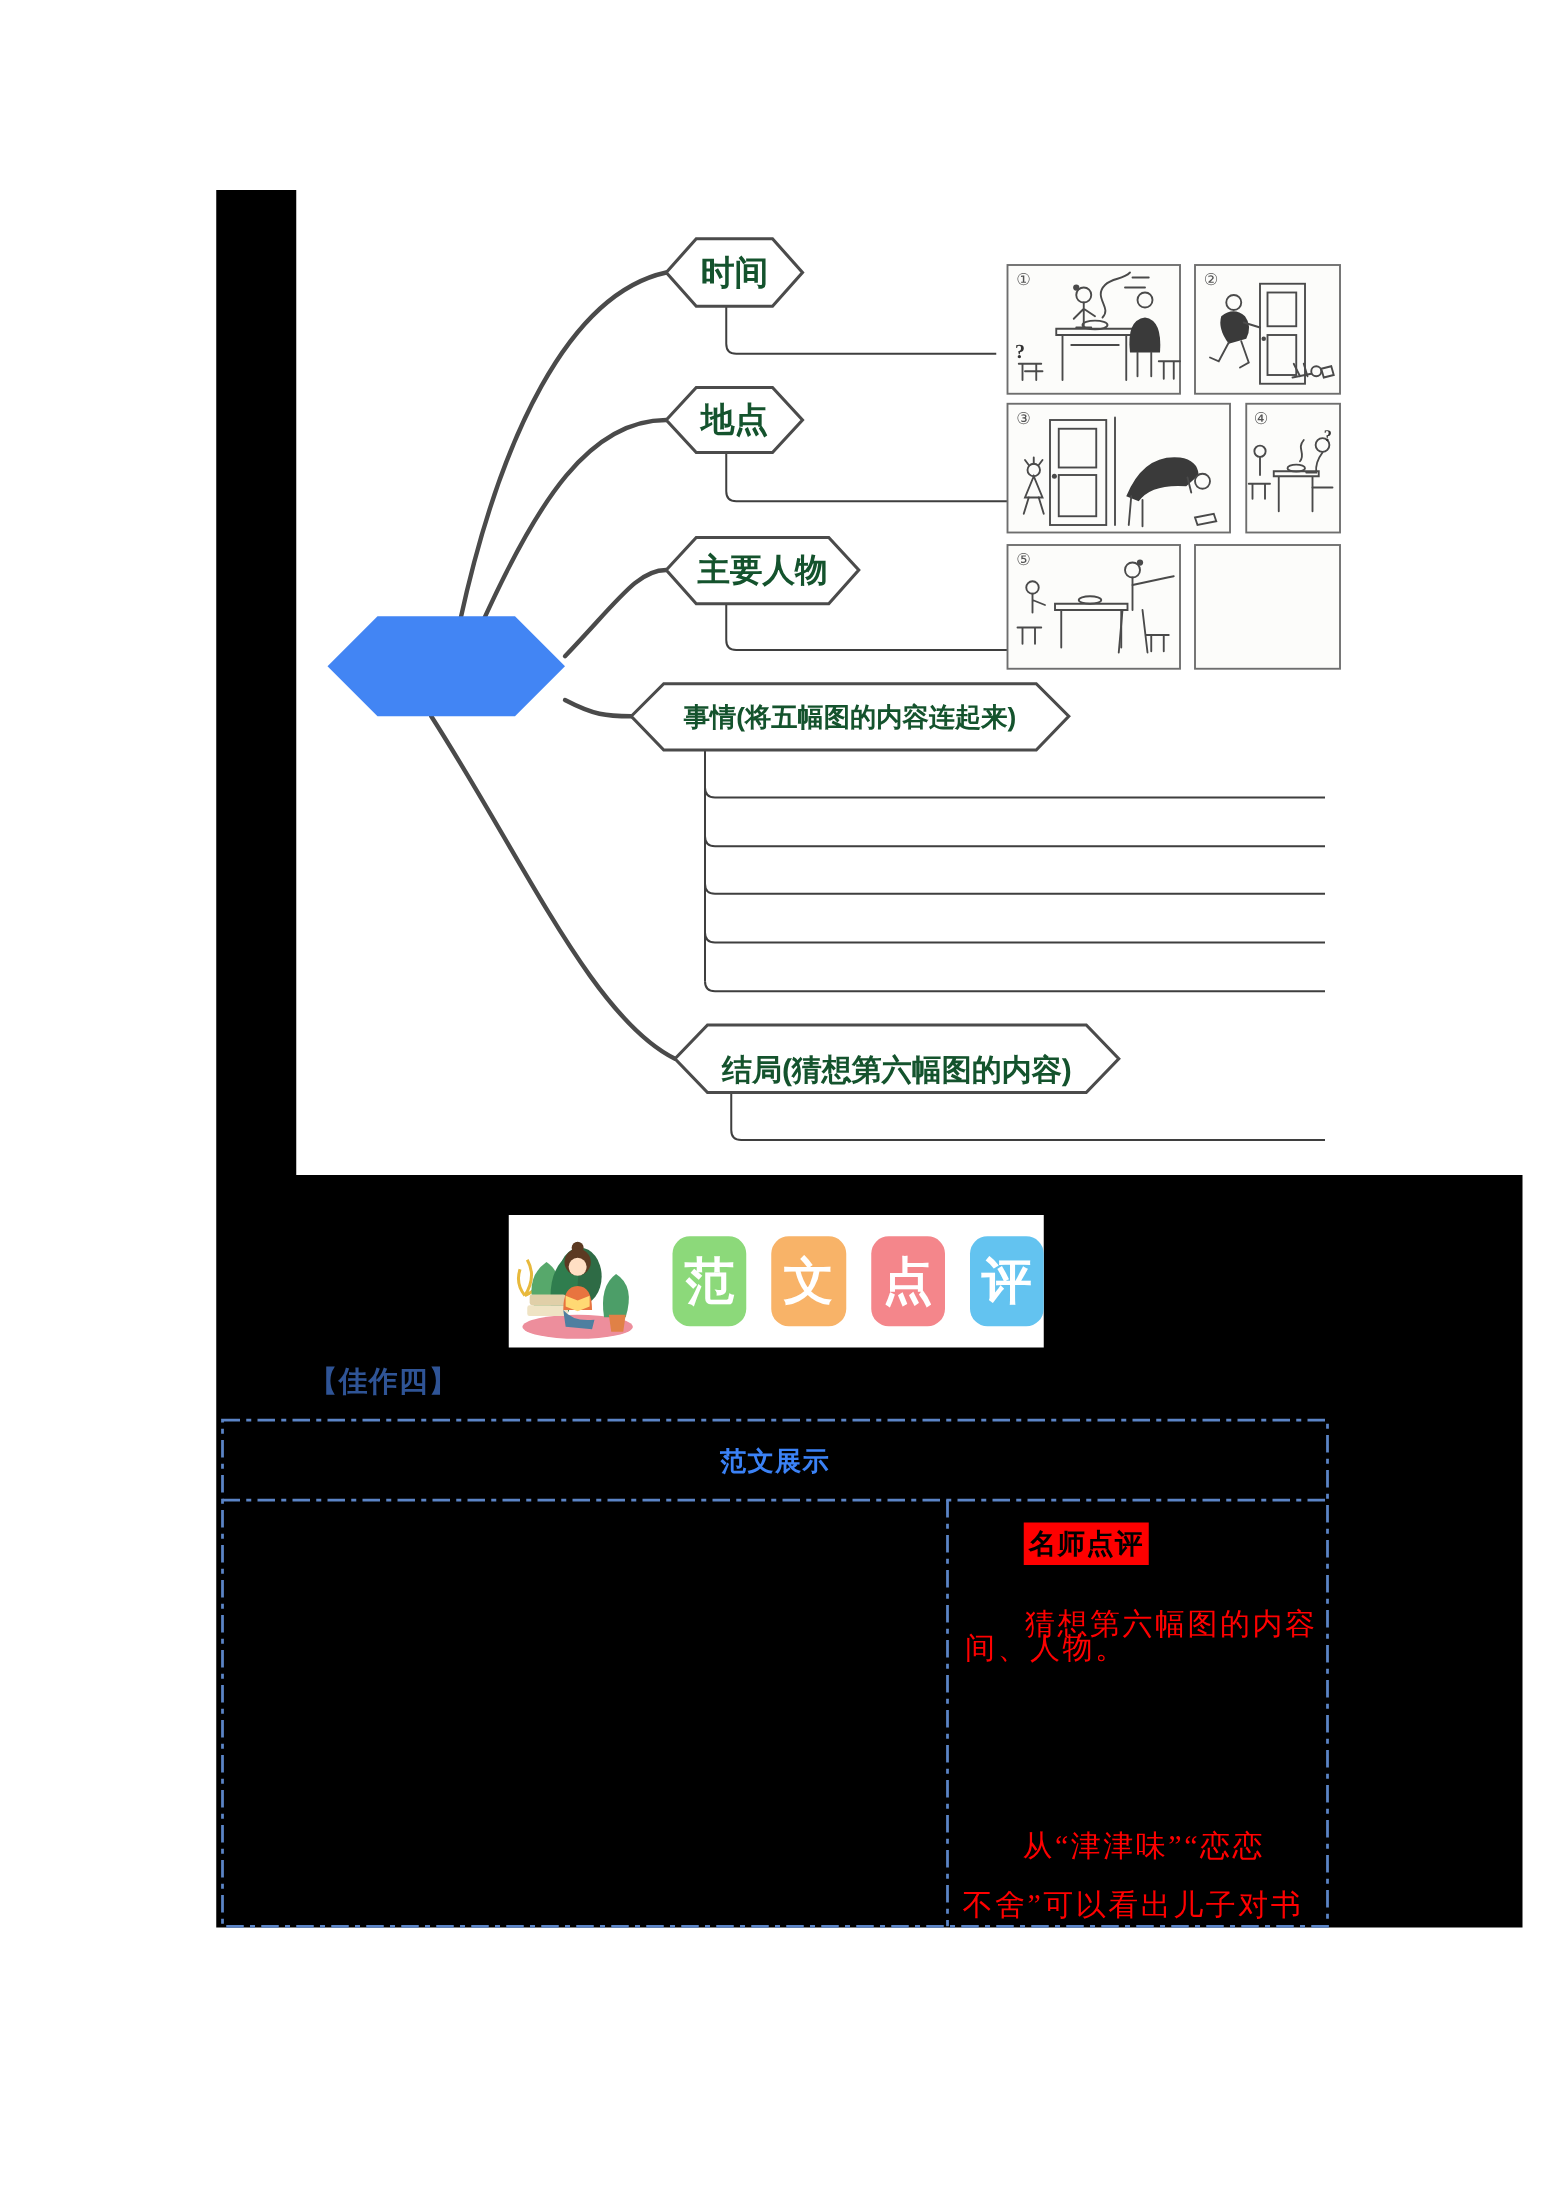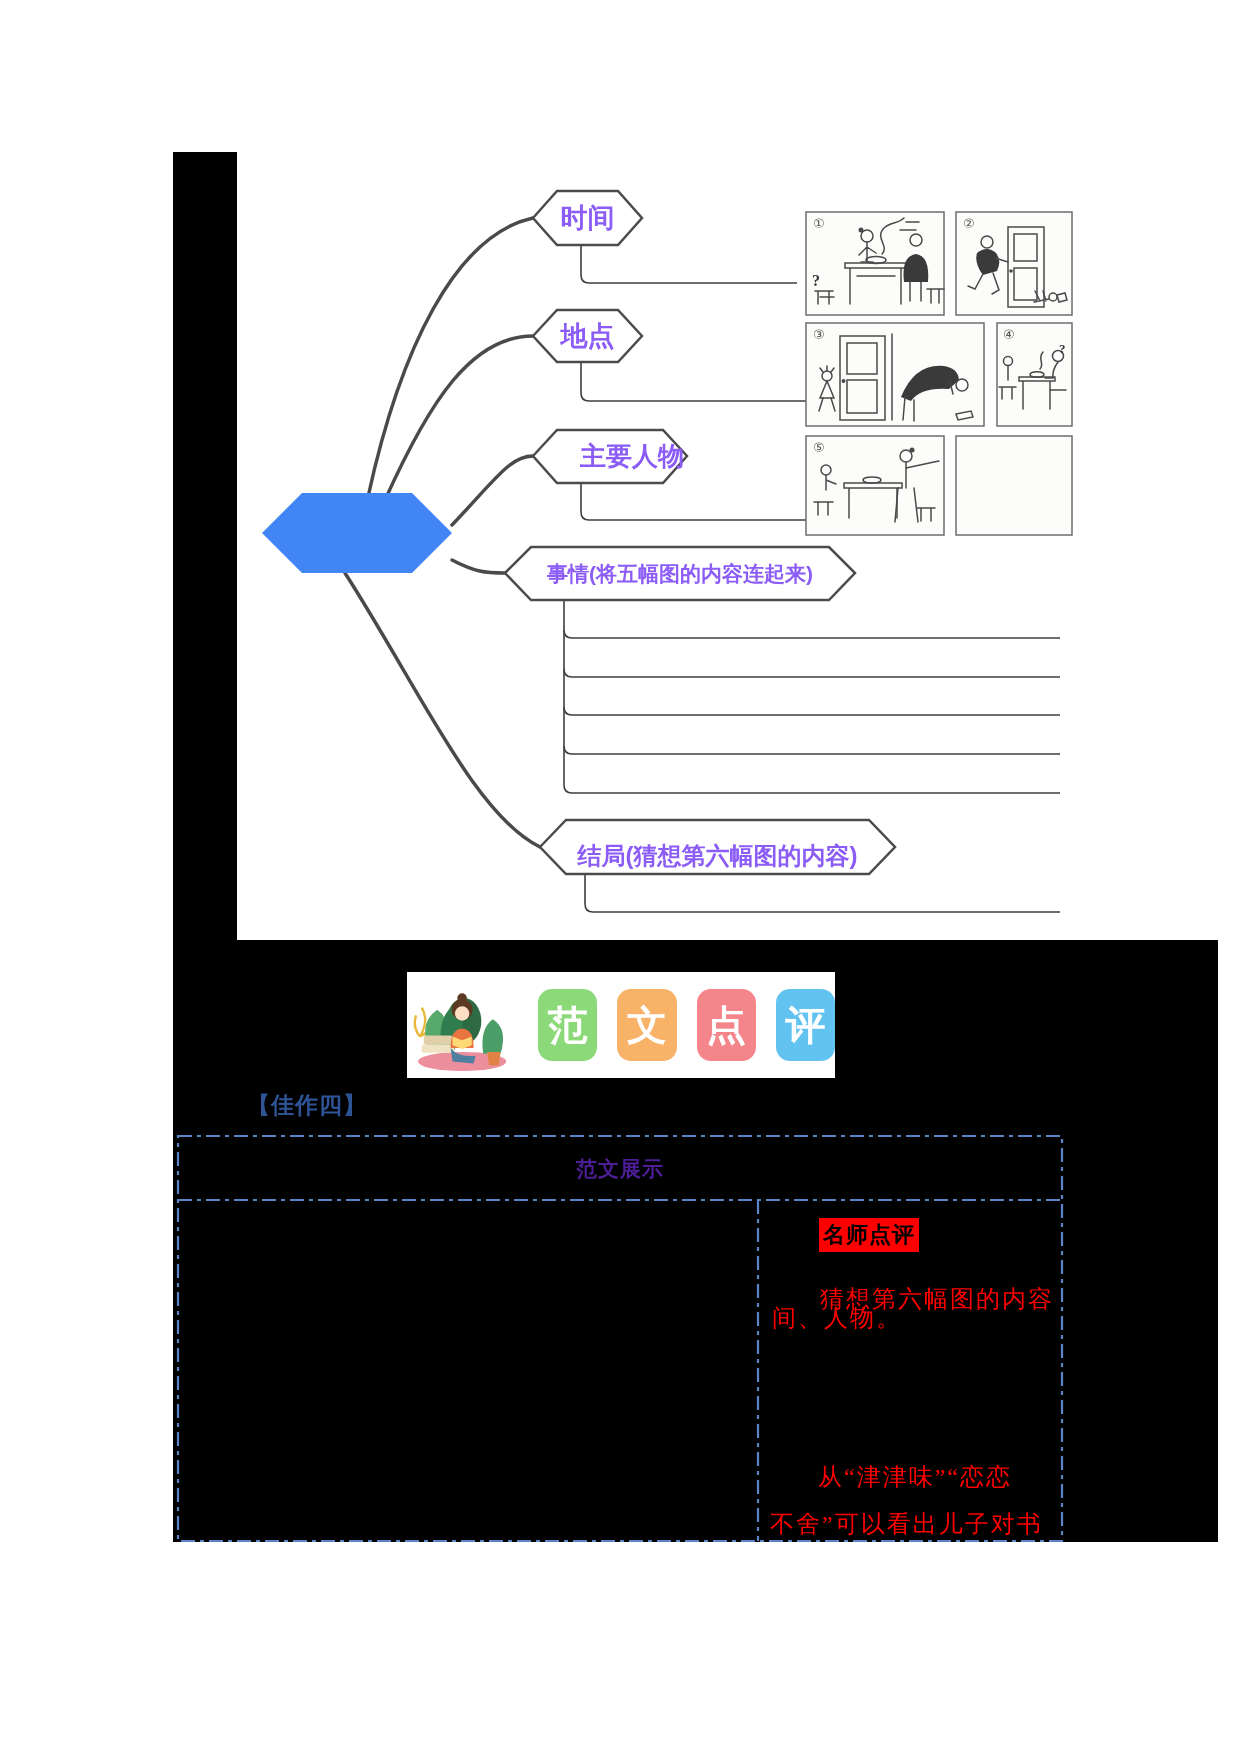--- a/index.html
+++ b/index.html
@@ -10,41 +10,41 @@
   }
   .abs{position:absolute;}
   
   .black-strip{left:173px;top:152px;width:64px;height:788px;background:#000;}
   .black-block{left:173px;top:940px;width:1045px;height:602px;background:#000;}
   
   .overlay{left:0;top:0;width:1240px;height:1754px;z-index:2;}
   
   .nlabel{
     z-index:3;display:flex;align-items:center;justify-content:center;
-    font-weight:bold;color:#8b5cf6;white-space:nowrap;
+    font-weight:bold;color:#14532d;white-space:nowrap;
   }
   .nl-root{left:262px;top:493px;width:190px;height:80px;color:#fff;font-size:33px;letter-spacing:2px;}
   .nl-0{left:533px;top:191px;width:109px;height:54px;font-size:27px;}
   .nl-1{left:533px;top:310px;width:109px;height:52px;font-size:27px;}
-  .nl-2{left:555px;top:430px;width:154px;height:53px;font-size:26px;font-family:Liberation Serif, serif;}
+  .nl-2{left:533px;top:430px;width:154px;height:53px;font-size:26px;font-family:Liberation Serif, serif;}
   .nl-3{left:505px;top:547px;width:350px;height:53px;font-size:21px;}
   .nl-4{left:540px;top:820px;width:355px;height:72px;font-size:24px;}
   
   .banner{left:407px;top:972px;width:428px;height:106px;background:#fff;z-index:3;
     display:flex;align-items:center;}
   .banner .illo{margin-left:5px;flex:0 0 auto;}
   .tile{
     width:60px;height:72px;border-radius:14px;margin-left:20px;
     display:flex;align-items:center;justify-content:center;
     color:#fff;font-size:40px;font-weight:bold;line-height:1;
   }
   .jiazuo{left:247px;top:1090px;z-index:3;font-size:23px;font-weight:bold;color:#2F5496;letter-spacing:1px;}
   
   .tbl-header{left:178px;top:1155px;width:884px;z-index:3;text-align:center;
-    font-size:21px;font-weight:bold;color:#4c1d95;letter-spacing:1px;}
+    font-size:21px;font-weight:bold;color:#3b82f6;letter-spacing:1px;}
   .comment-badge{left:819px;top:1218px;z-index:3;background:#FE0000;color:#000000;
     font-size:22px;font-weight:bold;padding:2px 4px;letter-spacing:1px;}
   .cline{z-index:3;color:#FF0000;font-size:24px;letter-spacing:2px;
     font-family:"Liberation Serif","DejaVu Serif",serif;white-space:nowrap;}
   .cl-0{left:820px;top:1283px;}
   .cl-1{left:772px;top:1302px;text-align:center;}
   .cl-2{left:818px;top:1461px;}
   .cl-3{left:770px;top:1508px;}
 </style>
 </head>

